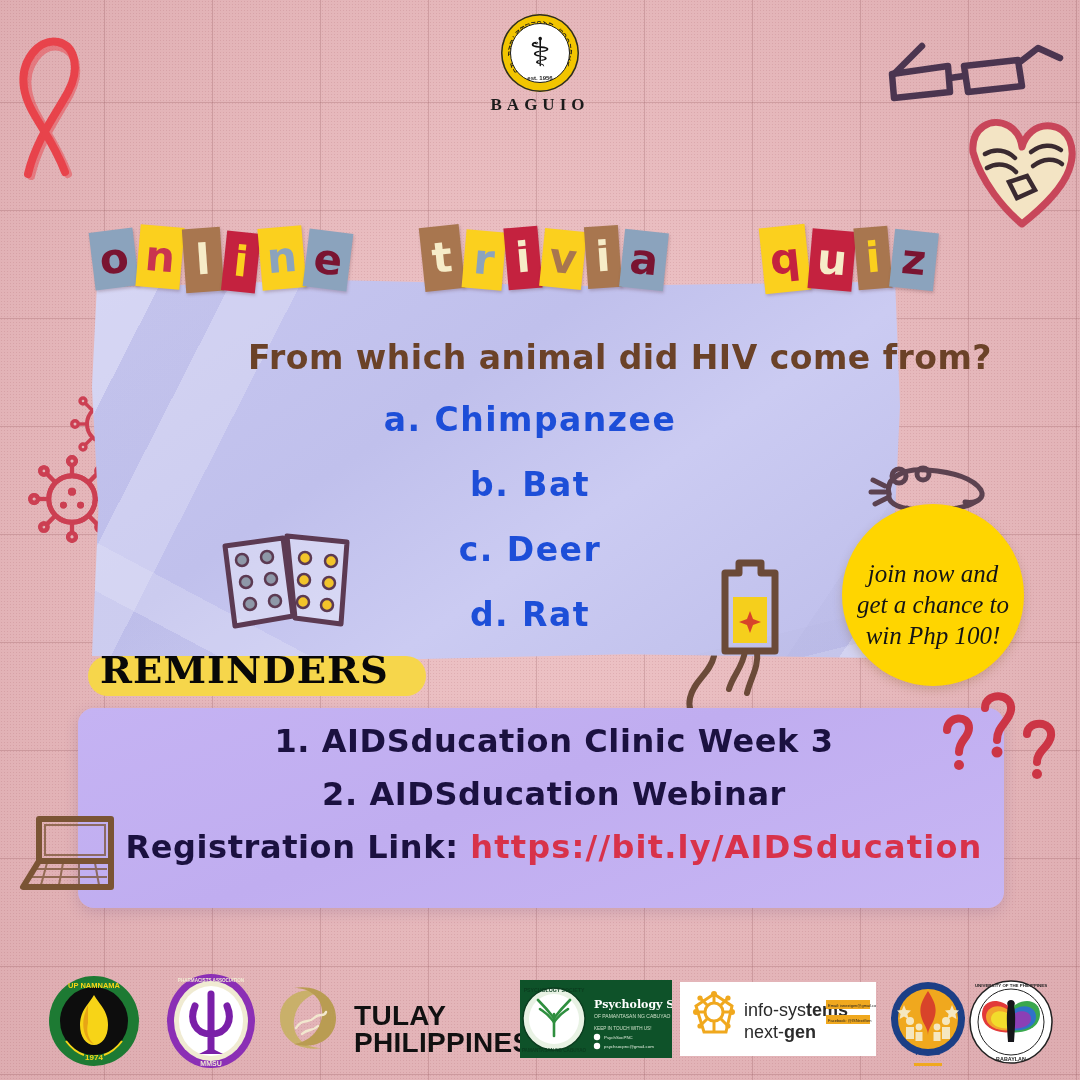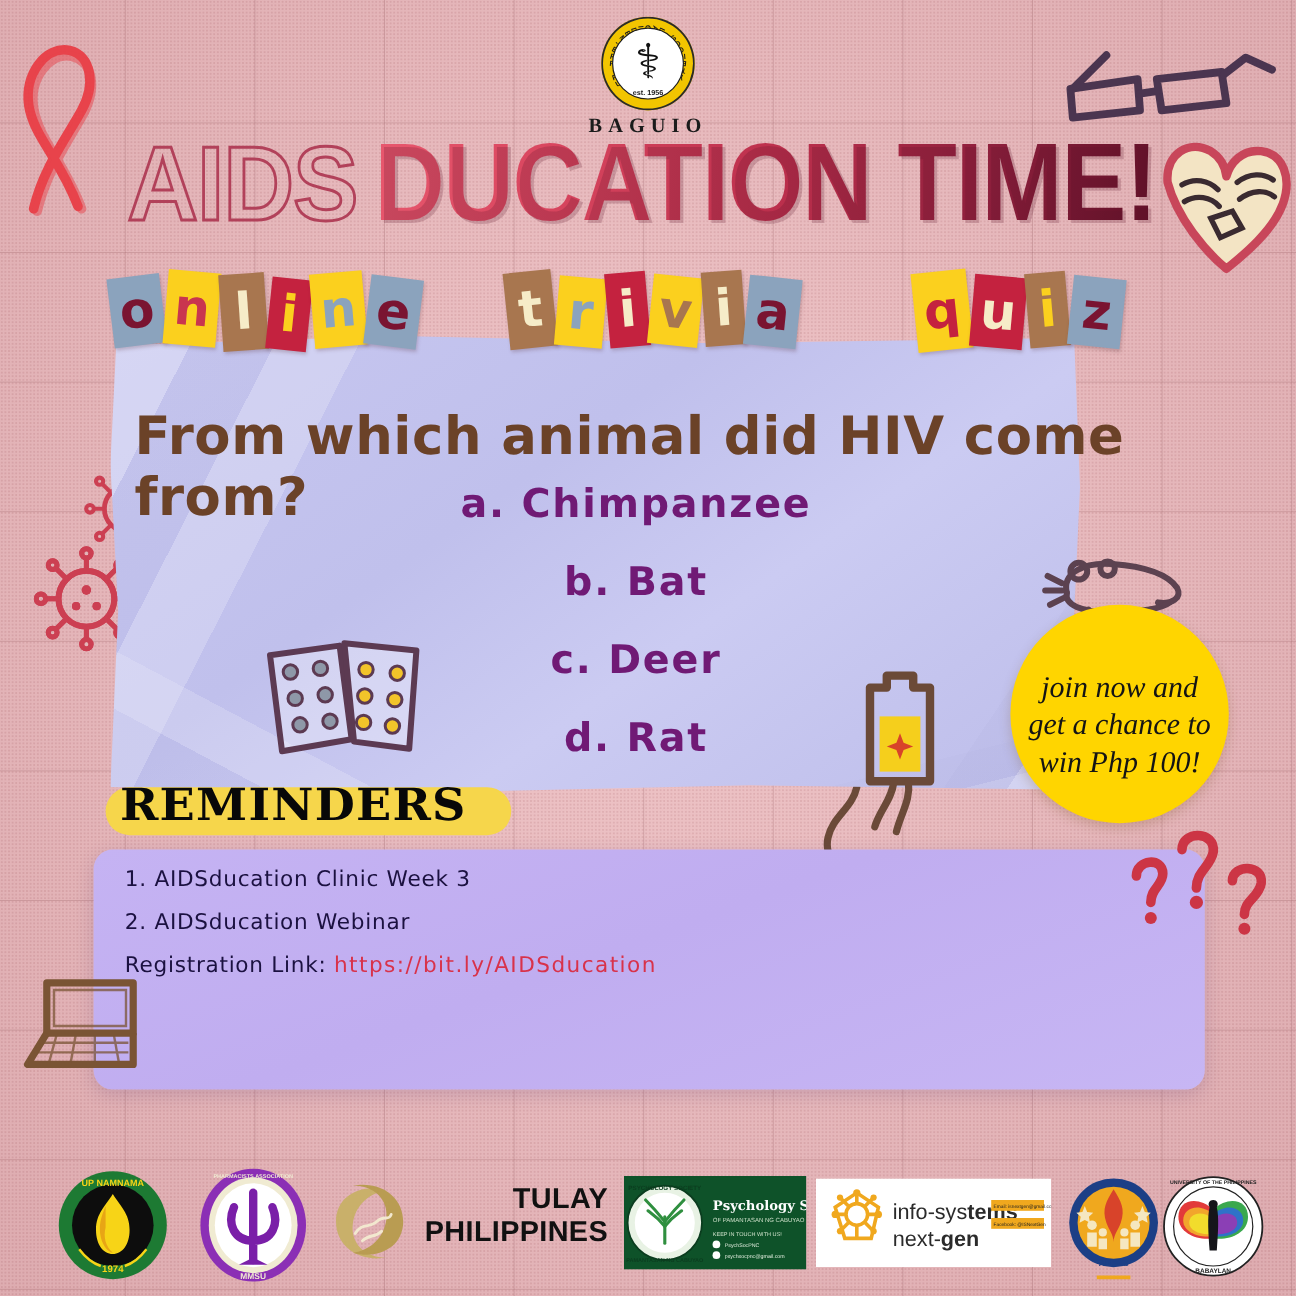--- a/index.html
+++ b/index.html
@@ -98,26 +98,26 @@
     background:
       linear-gradient(117deg, rgba(255,255,255,.50) 0 7%, rgba(160,160,205,.10) 7% 14%, rgba(255,255,255,.40) 14% 21%, transparent 21% 40%),
       linear-gradient(-56deg, rgba(255,255,255,.40) 0 6%, rgba(155,155,200,.14) 6% 11%, transparent 11% 38%),
       linear-gradient(28deg, rgba(170,170,215,.16) 0 9%, rgba(255,255,255,.34) 9% 15%, transparent 15% 44%),
       linear-gradient(-14deg, rgba(255,255,255,.30) 0 5%, rgba(165,165,210,.12) 5% 10%, transparent 10% 50%);
   }
 
   #question{
     position:absolute;left:112px;top:338px;width:880px;z-index:5;
     font-family:"DejaVu Sans",sans-serif;font-weight:bold;
-    font-size:44px;color:#6b4228;letter-spacing:.5px;text-align:left;
+    font-size:33px;color:#6b4228;letter-spacing:.5px;text-align:right;
   }
   #choices{position:absolute;left:180px;top:400px;width:700px;z-index:5;text-align:center;}
   .choice{
     font-family:"DejaVu Sans",sans-serif;font-weight:bold;font-size:33px;
-    color:#701a75;letter-spacing:1.5px;margin-bottom:26px;
+    color:#1d4ed8;letter-spacing:1.5px;margin-bottom:26px;
   }
 
   
   #badge{
     position:absolute;left:842px;top:504px;width:182px;height:182px;border-radius:50%;
     background:#ffd500;box-shadow:0 4px 10px rgba(120,80,30,.25);
     display:flex;align-items:center;justify-content:center;z-index:8;
   }
   #badgetext{
     font-family:"Liberation Serif",serif;font-style:italic;font-size:25px;line-height:31px;
@@ -133,43 +133,43 @@
     position:relative;font-family:"DejaVu Serif",serif;font-weight:bold;font-size:37px;
     letter-spacing:1px;color:#080808;transform:scaleX(1.04);transform-origin:left center;
   }
   #rembox{
     position:absolute;left:78px;top:708px;width:926px;height:200px;border-radius:16px;
     background:linear-gradient(160deg,#c5b3f3 0%,#c0adf0 45%,#c7b6f4 100%);
     box-shadow:0 4px 14px rgba(90,60,120,.20);z-index:4;
   }
   #remlist{position:absolute;left:104px;top:722px;width:900px;z-index:6;}
   .remline{
-    font-family:"DejaVu Sans",sans-serif;font-weight:normal;font-size:18px;
-    color:#1b1140;letter-spacing:.6px;margin-bottom:15px;white-space:nowrap;
+    font-family:"DejaVu Sans",sans-serif;font-weight:bold;font-size:32px;
+    color:#1b1140;letter-spacing:.6px;margin-bottom:15px;white-space:nowrap;text-align:center;
   }
   .remline .link{color:#d8324a;letter-spacing:1.2px;}
 
   
   #coPresentedLabel{position:absolute;left:72px;top:930px;z-index:6;
     font-family:"Liberation Serif",serif;font-style:italic;font-weight:bold;font-size:27px;color:#111;letter-spacing:.5px;}
   #alsoLabel{position:absolute;left:532px;top:930px;z-index:6;
     font-family:"Liberation Serif",serif;font-style:italic;font-weight:bold;font-size:27px;color:#111;letter-spacing:.5px;}
 
   .logoSlot{position:absolute;z-index:6;}
   #logoNamnama{left:48px;top:975px;width:92px;height:92px;}
   #logoMmsu{left:165px;top:972px;width:92px;height:98px;}
   #logoTulay{left:268px;top:978px;width:230px;height:86px;}
   #logoPsych{left:520px;top:980px;width:152px;height:78px;}
   #logoIsng{left:680px;top:982px;width:196px;height:74px;}
   #logoApmc{left:888px;top:975px;width:80px;height:96px;}
   #logoBabaylan{left:968px;top:978px;width:86px;height:90px;}
 
   .tulayText{
-    position:absolute;left:86px;top:8px;font-family:"Liberation Sans",sans-serif;font-weight:bold;
-    font-size:24px;line-height:27px;color:#111;letter-spacing:.3px;text-align:right;
+    position:absolute;left:86px;top:24px;font-family:"Liberation Sans",sans-serif;font-weight:bold;
+    font-size:28px;line-height:27px;color:#111;letter-spacing:.3px;
   }
 </style>
 </head>
 <body>
 
 <div id="poster">
 
   <div id="gridbg"></div>
   <div id="noise"></div>
   <div id="vig"></div>
@@ -400,23 +400,20 @@
           <span style="transform: rotate(106.762deg) translate(0px, -32px) rotate(90deg);">T</span>
           <span style="transform: rotate(118deg) translate(0px, -32px) rotate(90deg);">Y</span>
         </div>
       <div class="inner"></div>
       <div class="glyph">⚕</div>
       <div class="est">est. 1956</div>
     </div>
     <div id="baguio">BAGUIO</div>
   </div>
 
-  <div id="headline">
-    <span class="hollow">AIDS</span><span class="solid">DUCATION TIME!</span>
-  </div>
 
   <div id="ransom">
       <div class="rchunk" style="left: 0px;">
         <span class="rtile" style="width: 44px; height: 58px; background: rgb(139, 163, 189); color: rgb(122, 20, 49); margin-top: 4px; transform: rotate(-7deg); box-shadow: rgba(90, 50, 60, 0.25) 1px 2px 3px;">o</span>
         <span class="rtile" style="width: 44px; height: 62px; background: rgb(251, 208, 30); color: rgb(201, 53, 79); margin-top: 0px; transform: rotate(5deg); box-shadow: rgba(90, 50, 60, 0.25) 1px 2px 3px;">n</span>
         <span class="rtile" style="width: 38px; height: 64px; background: rgb(168, 118, 79); color: rgb(246, 236, 200); margin-top: 2px; transform: rotate(-4deg); box-shadow: rgba(90, 50, 60, 0.25) 1px 2px 3px;">l</span>
         <span class="rtile" style="width: 34px; height: 60px; background: rgb(196, 34, 63); color: rgb(251, 208, 30); margin-top: 6px; transform: rotate(6deg); box-shadow: rgba(90, 50, 60, 0.25) 1px 2px 3px;">i</span>
         <span class="rtile" style="width: 44px; height: 62px; background: rgb(251, 208, 30); color: rgb(139, 163, 189); margin-top: 1px; transform: rotate(-5deg); box-shadow: rgba(90, 50, 60, 0.25) 1px 2px 3px;">n</span>
         <span class="rtile" style="width: 44px; height: 58px; background: rgb(139, 163, 189); color: rgb(122, 20, 49); margin-top: 5px; transform: rotate(7deg); box-shadow: rgba(90, 50, 60, 0.25) 1px 2px 3px;">e</span>
       </div>

